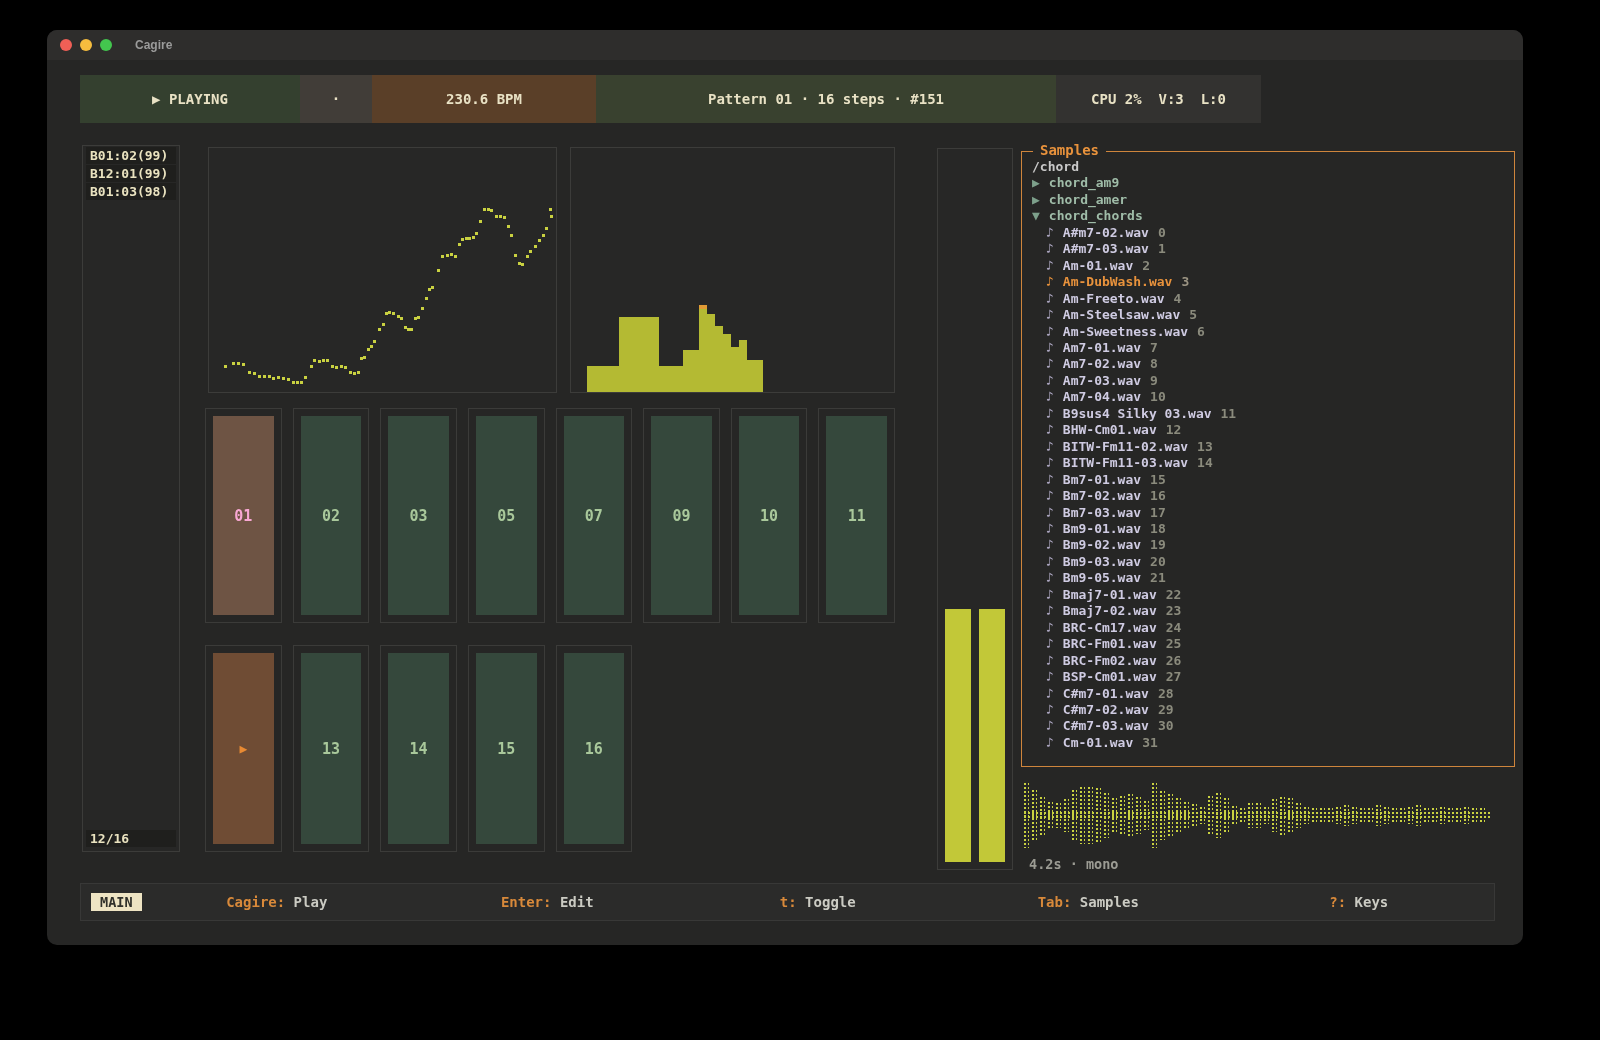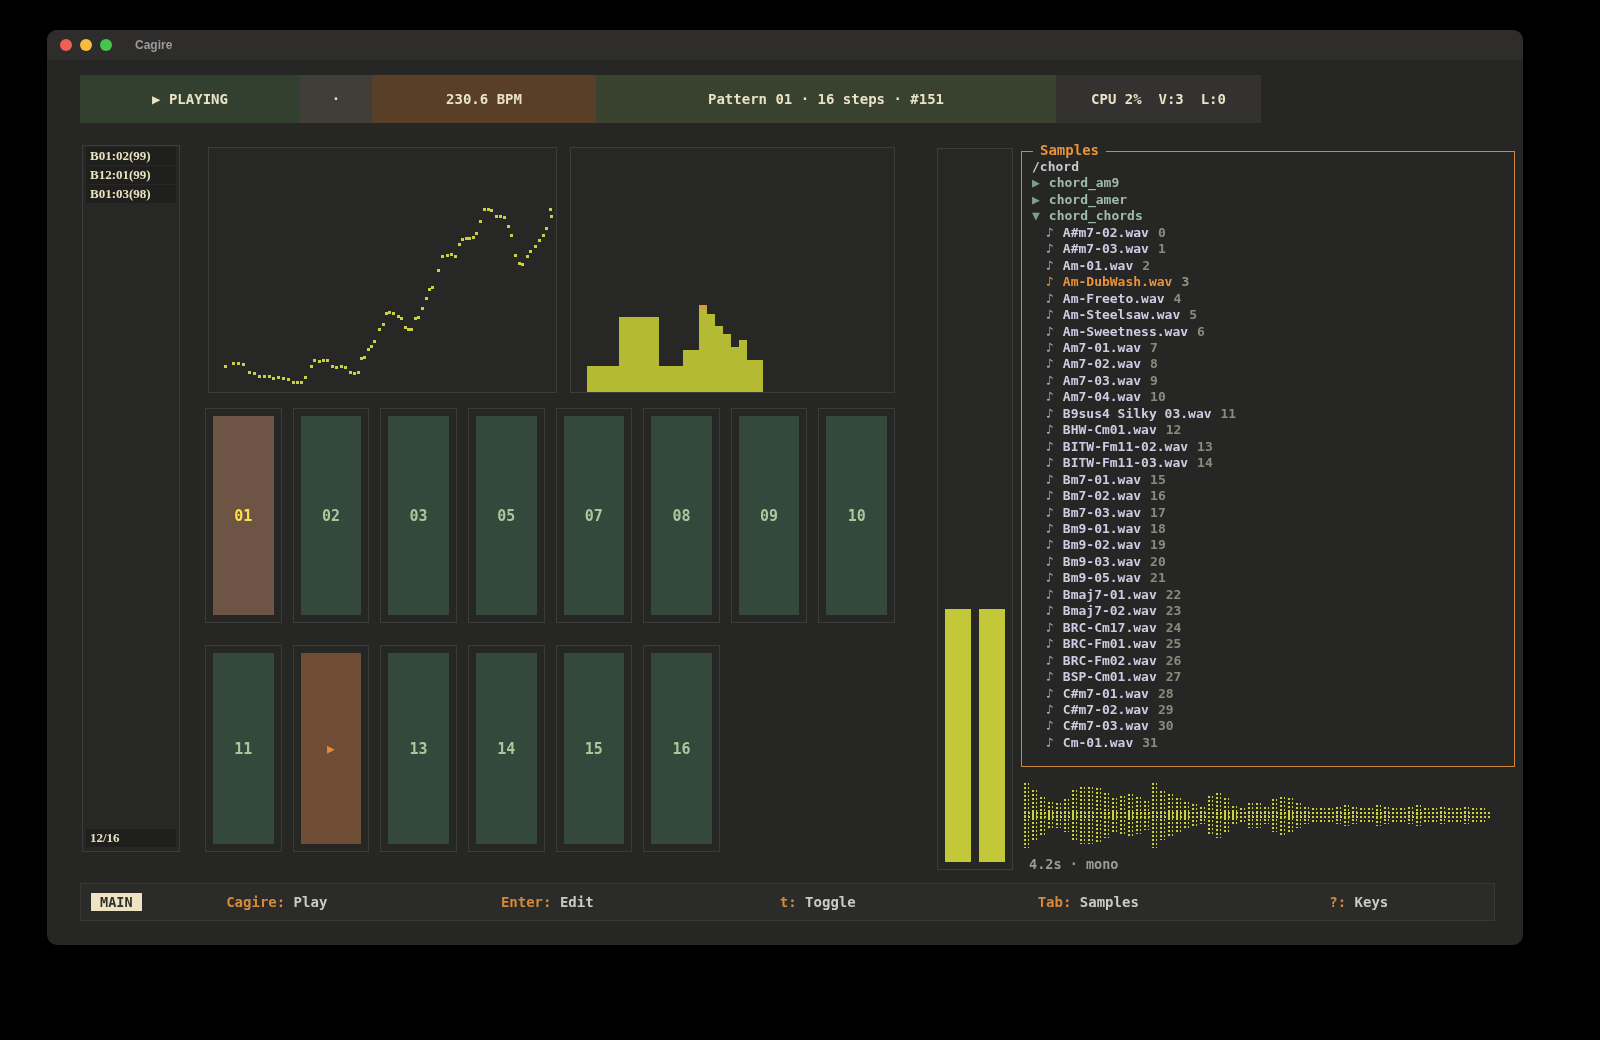--- a/index.html
+++ b/index.html
@@ -13,21 +13,21 @@
   .tl.red{background:#f05f56;margin-left:13px;}
   .tl.yellow{background:#f6bd3e;}
   .tl.green{background:#43c64e;}
   #app-title{margin-left:23px;font-family:"Liberation Sans",sans-serif;font-size:12px;
     font-weight:bold;color:#9b9b9b;}
   
   #status-bar{position:absolute;left:33px;top:45px;width:1415px;height:48px;display:flex;}
   .seg{display:flex;align-items:center;justify-content:center;color:#e9e2c5;font-size:14px;
     font-weight:bold;white-space:pre;}
   
-  .panel{position:absolute;background:#272726;border:1.5px solid #3c3c3a;box-sizing:border-box;font-family:Liberation Serif, serif;}
+  .panel{position:absolute;background:#272726;border:1.5px solid #3c3c3a;box-sizing:border-box;}
   
   #mixer-panel{left:35px;top:115px;width:98px;height:707px;}
   .mixrow{margin:1px 3px 0 3px;background:#1f1f1d;color:#eae3c0;font-size:13px;font-weight:bold;
     padding:1px 4px;white-space:pre;}
   #mixer-pos{position:absolute;bottom:4px;left:3px;right:3px;background:#1f1f1d;color:#eae3c0;
     font-size:13px;font-weight:bold;padding:1px 4px;}
   
   #melody-plot{left:161px;top:117px;width:349px;height:246px;}
   .dot{position:absolute;width:3px;height:3px;background:#c9d141;}
   #histogram{left:523px;top:117px;width:325px;height:246px;}
@@ -35,21 +35,21 @@
   .hbar{width:8px;background:#b4ba33;}
   .hbar.tip{position:relative;}
   .hbar.tip::before{content:"";position:absolute;top:0;left:0;right:0;height:4px;background:#e09a35;}
   
   #pad-grid{position:absolute;left:158px;top:378px;width:690px;display:grid;
     grid-template-columns:repeat(8,1fr);grid-template-rows:215px 207px;gap:22px 11px;}
   .pad-frame{border:1.5px solid #3b3b39;background:#262625;padding:7px;box-sizing:border-box;}
   .pad{width:100%;height:100%;display:flex;align-items:center;justify-content:center;
     font-size:15px;font-weight:bold;}
   .pad.normal{background:#35483c;color:#a9c89b;}
-  .pad.accent{background:#6e5444;color:#fde047;}
+  .pad.accent{background:#6e5444;color:#f9a8d4;}
   .pad.playing{background:#6f4c34;color:#e88a33;font-size:13px;}
   
   #meters-panel{left:890px;top:118px;width:76px;height:722px;}
   #meter-bars{position:absolute;left:0;right:0;bottom:7px;display:flex;justify-content:space-evenly;
     align-items:flex-end;height:100%;}
   .vbar{width:26px;background:#c2c838;}
   
   #samples-panel{position:absolute;left:974px;top:121px;width:494px;height:616px;
     border:1.5px solid #cf853c;box-sizing:border-box;}
   #samples-title{position:absolute;top:-10px;left:11px;background:#262625;padding:0 7px;
@@ -231,23 +231,20 @@
       <div class="pad-frame">
         <div class="pad normal">03</div>
       </div>
       <div class="pad-frame">
         <div class="pad normal">05</div>
       </div>
       <div class="pad-frame">
         <div class="pad normal">07</div>
       </div>
       <div class="pad-frame">
-        <div class="pad normal">08</div>
-      </div>
-      <div class="pad-frame">
         <div class="pad normal">09</div>
       </div>
       <div class="pad-frame">
         <div class="pad normal">10</div>
       </div>
       <div class="pad-frame">
         <div class="pad normal">11</div>
       </div>
       <div class="pad-frame">
         <div class="pad playing">▶</div>

